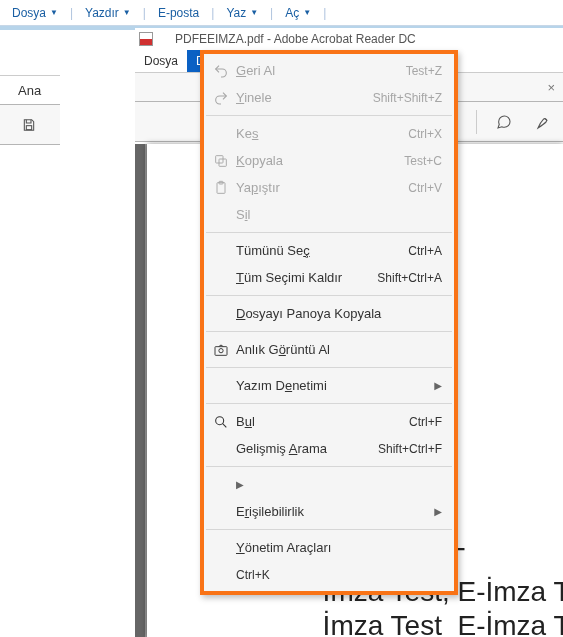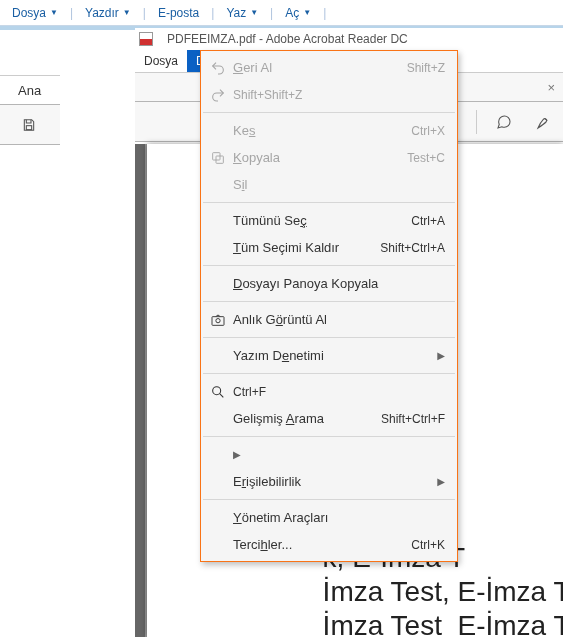--- a/index.html
+++ b/index.html
@@ -5,21 +5,21 @@
   * { box-sizing: border-box; margin: 0; padding: 0; font-family: "Segoe UI", Tahoma, sans-serif; }
   body { width: 563px; height: 637px; background: #fff; overflow: hidden; position: relative; font-size: 12px; color: #333; }
 
   .outer-toolbar { height: 26px; background: #fff; border-bottom: 1px solid #c7d7e7; display: flex; align-items: center; padding: 0 6px; gap: 4px; }
   .outer-item { display: flex; align-items: center; gap: 4px; padding: 2px 6px; color: #1a5fa3; cursor: pointer; }
   .dd-arrow { font-size: 8px; color: #1a5fa3; }
   .outer-sep { color: #b0c4de; padding: 0 2px; }
   .blue-band { height: 4px; background: #b7d4ea; }
 
   .app-window { position: absolute; left: 135px; top: 28px; width: 428px; height: 609px; background: #fff; }
-  .titlebar { height: 22px; display: flex; align-items: center; padding: 0 4px; gap: 14px; font-size: 12px; color: #555; }
+  .titlebar { height: 22px; display: flex; align-items: center; padding: 0 4px; gap: 22px; font-size: 12px; color: #555; }
   .pdf-icon { width: 14px; height: 14px; display: inline-block; position: relative; }
   .pdf-icon::before { content: ""; position: absolute; inset: 0; background: #fff; border: 1px solid #999; }
   .pdf-icon::after { content: ""; position: absolute; left: 1px; bottom: 1px; right: 1px; height: 6px; background: #d03030; }
 
   .menubar { height: 22px; display: flex; align-items: stretch; font-size: 12px; }
   .menubar-item { display: flex; align-items: center; padding: 0 9px; color: #333; cursor: pointer; }
   .menubar-item.active { background: #0b61c4; color: #fff; }
 
   .tabstrip { height: 30px; border-top: 1px solid #ccc; border-bottom: 1px solid #b5b5b5; background: #f7f7f7; display: flex; align-items: flex-end; position: relative; }
   .tabstrip::after { content: ""; position: absolute; right: 0; top: -1px; width: 130px; height: 100%; }
@@ -30,21 +30,21 @@
   .toolbtn { width: 26px; height: 26px; display: flex; align-items: center; justify-content: center; color: #555; cursor: pointer; }
   .toolstrip-right { position: absolute; right: 0; top: 0; height: 40px; display: flex; align-items: center; gap: 14px; padding-right: 6px; }
   .toolstrip-right .vsep { margin: 0; }
 
   .doc-area { position: absolute; left: 0; top: 116px; right: 0; bottom: 0; background: #999; padding: 0; }
   .doc-left-gutter { position: absolute; left: 0; top: 0; bottom: 0; width: 10px; background: #666; }
   .page { position: absolute; left: 12px; top: 0; right: 0; bottom: 0; background: #fff; box-shadow: 0 0 6px rgba(0,0,0,0.4); overflow: hidden; }
   .page-text { position: absolute; right: -20px; bottom: -6px; text-align: left; font-size: 28px; line-height: 34px; color: #222; font-family: "Times New Roman", serif; white-space: pre; }
 
   
-  .menu { position: absolute; left: 65px; top: 22px; width: 258px; background: #f5f5f5; border: 1px solid #f97316; box-shadow: 2px 3px 6px rgba(0,0,0,0.25); padding: 3px 0; z-index: 50; }
+  .menu { position: absolute; left: 65px; top: 22px; width: 258px; background: #f5f5f5; border: 4px solid #f97316; box-shadow: 2px 3px 6px rgba(0,0,0,0.25); padding: 3px 0; z-index: 50; }
   .mi { display: flex; align-items: center; height: 27px; padding: 0 12px 0 6px; color: #333; cursor: pointer; font-size: 13px; }
   .mi.disabled { color: #a6a6a6; }
   .mi .mi-icon { width: 22px; height: 18px; display: flex; align-items: center; justify-content: center; color: inherit; margin-right: 4px; }
   .mi .mi-label { flex: 1; }
   .mi .mi-accel { color: inherit; font-size: 12px; }
   .mi .mi-sub { font-size: 10px; color: #666; }
   .msep { height: 1px; background: #d6d6d6; margin: 4px 2px; }
   .und { text-decoration: underline; }
 
   
@@ -129,30 +129,31 @@
   <div class="menu">
 
     <div class="mi disabled">
       <span class="mi-icon">
         <svg class="ic" viewBox="0 0 24 24" fill="none" stroke="currentColor" stroke-width="1.6">
             <path d="M9 14l-5-5 5-5"></path>
             <path d="M4 9h10a6 6 0 0 1 0 12h-2"></path>
           </svg>
       </span>
       <span class="mi-label"><span class="und">G</span>eri Al</span>
-      <span class="mi-accel">Shift+Z</span>
+      <span class="mi-accel">Test+Z</span>
     </div>
 
     <div class="mi disabled">
       <span class="mi-icon">
         <svg class="ic" viewBox="0 0 24 24" fill="none" stroke="currentColor" stroke-width="1.6">
             <path d="M15 14l5-5-5-5"></path>
             <path d="M20 9H10a6 6 0 0 0 0 12h2"></path>
           </svg>
       </span>
+      <span class="mi-label"><span class="und">Y</span>inele</span>
       <span class="mi-accel">Shift+Shift+Z</span>
     </div>
 
     <div class="msep"></div>
 
     <div class="mi disabled">
       <span class="mi-icon"></span>
       <span class="mi-label">Ke<span class="und">s</span></span>
       <span class="mi-accel">Ctrl+X</span>
     </div>
@@ -161,20 +162,30 @@
       <span class="mi-icon">
         <svg class="ic" viewBox="0 0 24 24" fill="none" stroke="currentColor" stroke-width="1.4">
             <rect x="9" y="9" width="11" height="11" rx="1"></rect>
             <rect x="4" y="4" width="11" height="11" rx="1"></rect>
           </svg>
       </span>
       <span class="mi-label"><span class="und">K</span>opyala</span>
       <span class="mi-accel">Test+C</span>
     </div>
 
+    <div class="mi disabled">
+      <span class="mi-icon">
+        <svg class="ic" viewBox="0 0 24 24" fill="none" stroke="currentColor" stroke-width="1.4">
+            <rect x="6" y="4" width="12" height="16" rx="1"></rect>
+            <rect x="9" y="2" width="6" height="4" rx="1"></rect>
+          </svg>
+      </span>
+      <span class="mi-label">Ya<span class="und">p</span>ıştır</span>
+      <span class="mi-accel">Ctrl+V</span>
+    </div>
 
     <div class="mi disabled">
       <span class="mi-icon"></span>
       <span class="mi-label">S<span class="und">i</span>l</span>
     </div>
 
     <div class="msep"></div>
 
     <div class="mi">
       <span class="mi-icon"></span>
@@ -218,20 +229,21 @@
 
     <div class="msep"></div>
 
     <div class="mi">
       <span class="mi-icon">
         <svg class="ic" viewBox="0 0 24 24" fill="none" stroke="currentColor" stroke-width="1.6">
             <circle cx="10" cy="10" r="6"></circle>
             <path d="M20 20l-5.5-5.5"></path>
           </svg>
       </span>
+      <span class="mi-label">B<span class="und">u</span>l</span>
       <span class="mi-accel">Ctrl+F</span>
     </div>
 
     <div class="mi">
       <span class="mi-icon"></span>
       <span class="mi-label">Gelişmiş <span class="und">A</span>rama</span>
       <span class="mi-accel">Shift+Ctrl+F</span>
     </div>
 
     <div class="msep"></div>
@@ -249,21 +261,20 @@
 
     <div class="msep"></div>
 
     <div class="mi">
       <span class="mi-icon"></span>
       <span class="mi-label"><span class="und">Y</span>önetim Araçları</span>
     </div>
 
     <div class="mi">
       <span class="mi-icon"></span>
-      <span class="mi-label">Terci<span class="und">h</span>ler...</span>
       <span class="mi-accel">Ctrl+K</span>
     </div>
 
   </div>
 
 </div>
 
 <div style="position:absolute; left:0; top:75px; width:60px; height:30px; background:#fff; border-top:1px solid #ccc; border-bottom:1px solid #b5b5b5; display:flex; align-items:center; padding-left:18px; font-size:13px; color:#333;">
   <span>Ana</span>
 </div>

